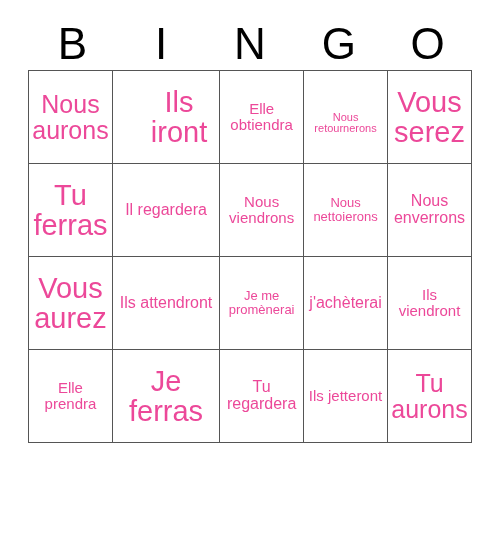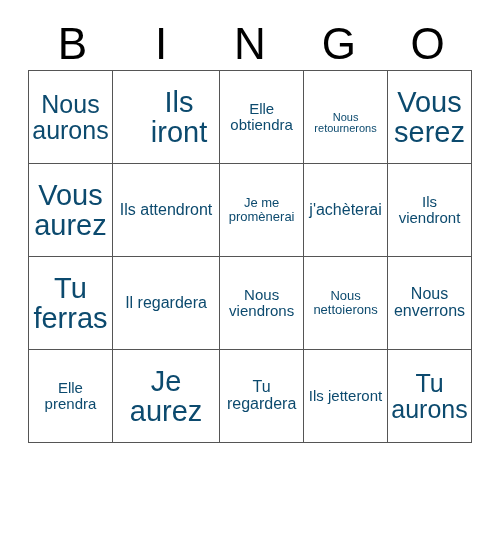--- a/index.html
+++ b/index.html
@@ -56,21 +56,21 @@
     height: 90px;
   }
   .cell {
     border: 1px solid #555555;
     width: 20%;
     height: 90px;
     padding: 1px 2px;
     text-align: center;
     vertical-align: middle;
     overflow: hidden;
-    color: #0c4a6e;
+    color: #ec4899;
     line-height: 1.04;
     word-break: normal;
   }
   .cell .cell-text {
     display: block;
     width: 100%;
     overflow: hidden;
   }
 
   
@@ -108,58 +108,58 @@
           </td>
         <td class="cell" style="border-color: rgb(85, 85, 85);">
             <span class="cell-text fs-xxs">Nous retournerons</span>
           </td>
         <td class="cell" style="border-color: rgb(85, 85, 85);">
             <span class="cell-text fs-xl">Vous serez</span>
           </td>
       </tr>
       <tr>
         <td class="cell" style="border-color: rgb(85, 85, 85);">
+            <span class="cell-text fs-xl">Tu ferras</span>
+          </td>
+        <td class="cell" style="border-color: rgb(85, 85, 85);">
+            <span class="cell-text fs-sm">Il regardera</span>
+          </td>
+        <td class="cell" style="border-color: rgb(85, 85, 85);">
+            <span class="cell-text fs-md">Nous viendrons</span>
+          </td>
+        <td class="cell" style="border-color: rgb(85, 85, 85);">
+            <span class="cell-text fs-xs">Nous nettoierons</span>
+          </td>
+        <td class="cell" style="border-color: rgb(85, 85, 85);">
+            <span class="cell-text fs-sm">Nous enverrons</span>
+          </td>
+      </tr>
+      <tr>
+        <td class="cell" style="border-color: rgb(85, 85, 85);">
             <span class="cell-text fs-xl">Vous aurez</span>
           </td>
         <td class="cell" style="border-color: rgb(85, 85, 85);">
             <span class="cell-text fs-sm">Ils attendront</span>
           </td>
         <td class="cell" style="border-color: rgb(85, 85, 85);">
             <span class="cell-text fs-xs">Je me promènerai</span>
           </td>
         <td class="cell" style="border-color: rgb(85, 85, 85);">
             <span class="cell-text fs-sm">j'achèterai</span>
           </td>
         <td class="cell" style="border-color: rgb(85, 85, 85);">
             <span class="cell-text fs-md">Ils viendront</span>
           </td>
       </tr>
       <tr>
         <td class="cell" style="border-color: rgb(85, 85, 85);">
-            <span class="cell-text fs-xl">Tu ferras</span>
-          </td>
-        <td class="cell" style="border-color: rgb(85, 85, 85);">
-            <span class="cell-text fs-sm">Il regardera</span>
-          </td>
-        <td class="cell" style="border-color: rgb(85, 85, 85);">
-            <span class="cell-text fs-md">Nous viendrons</span>
-          </td>
-        <td class="cell" style="border-color: rgb(85, 85, 85);">
-            <span class="cell-text fs-xs">Nous nettoierons</span>
-          </td>
-        <td class="cell" style="border-color: rgb(85, 85, 85);">
-            <span class="cell-text fs-sm">Nous enverrons</span>
-          </td>
-      </tr>
-      <tr>
-        <td class="cell" style="border-color: rgb(85, 85, 85);">
             <span class="cell-text fs-md">Elle prendra</span>
           </td>
         <td class="cell" style="border-color: rgb(85, 85, 85);">
-            <span class="cell-text fs-xl">Je aurez</span>
+            <span class="cell-text fs-xl">Je ferras</span>
           </td>
         <td class="cell" style="border-color: rgb(85, 85, 85);">
             <span class="cell-text fs-sm">Tu regardera</span>
           </td>
         <td class="cell" style="border-color: rgb(85, 85, 85);">
             <span class="cell-text fs-md">Ils jetteront</span>
           </td>
         <td class="cell" style="border-color: rgb(85, 85, 85);">
             <span class="cell-text fs-lg">Tu aurons</span>
           </td>

